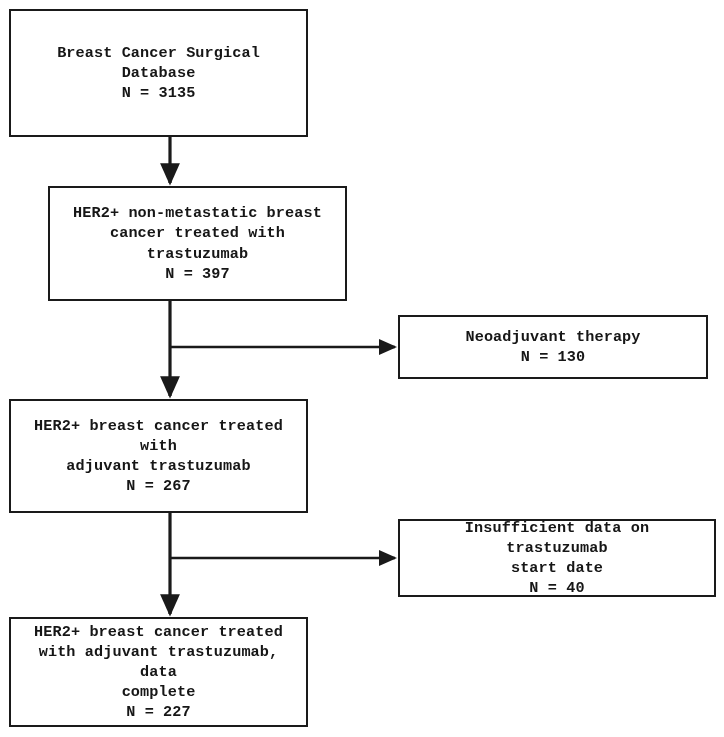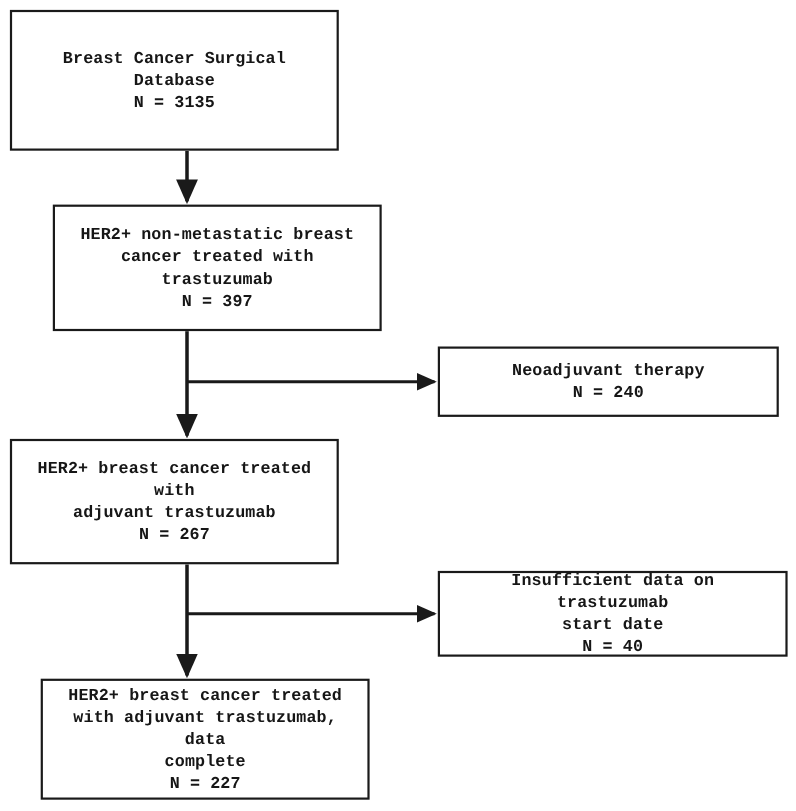--- a/index.html
+++ b/index.html
@@ -33,21 +33,21 @@
   }
   .node-text {
     display: block;
     white-space: pre-line;
     width: 100%;
   }
   
   #box-source      { left: 9px;  top: 9px;   width: 299px; height: 128px; }
   #box-her2-trast  { left: 9px;  top: 186px; width: 299px; height: 115px; margin-left: 39px; }
   #box-her2-adj    { left: 9px;  top: 399px; width: 299px; height: 114px; }
-  #box-her2-final  { left: 9px;  top: 617px; width: 299px; height: 110px; margin-left: 28px; }
+  #box-her2-final  { left: 9px;  top: 617px; width: 299px; height: 110px; }
   
   #box-neoadjuvant { left: 398px; top: 315px; width: 310px; height: 64px; }
   #box-insufficient{ left: 398px; top: 519px; width: 318px; height: 78px; }
 
   .connector-layer {
     position: absolute;
     left: 0;
     top: 0;
     width: 724px;
     height: 737px;
@@ -83,21 +83,21 @@
   </div>
 
   <div class="node-box" id="box-her2-trast">
     <span class="node-text">HER2+ non-metastatic breast
 cancer treated with trastuzumab
 N = 397</span>
   </div>
 
   <div class="node-box" id="box-neoadjuvant">
     <span class="node-text">Neoadjuvant therapy
-N = 240</span>
+N = 130</span>
   </div>
 
   <div class="node-box" id="box-her2-adj">
     <span class="node-text">HER2+ breast cancer treated with
 adjuvant trastuzumab
 N = 267</span>
   </div>
 
   <div class="node-box" id="box-insufficient">
     <span class="node-text">Insufficient data on trastuzumab

